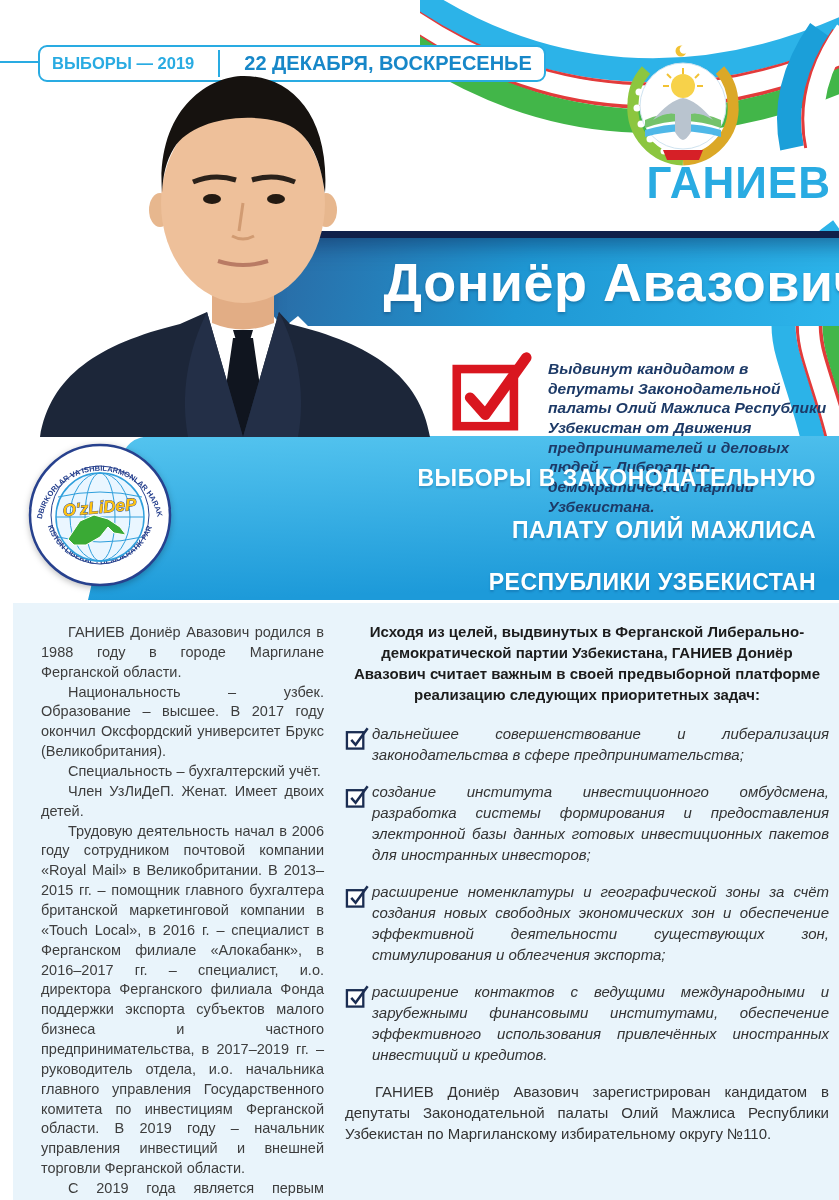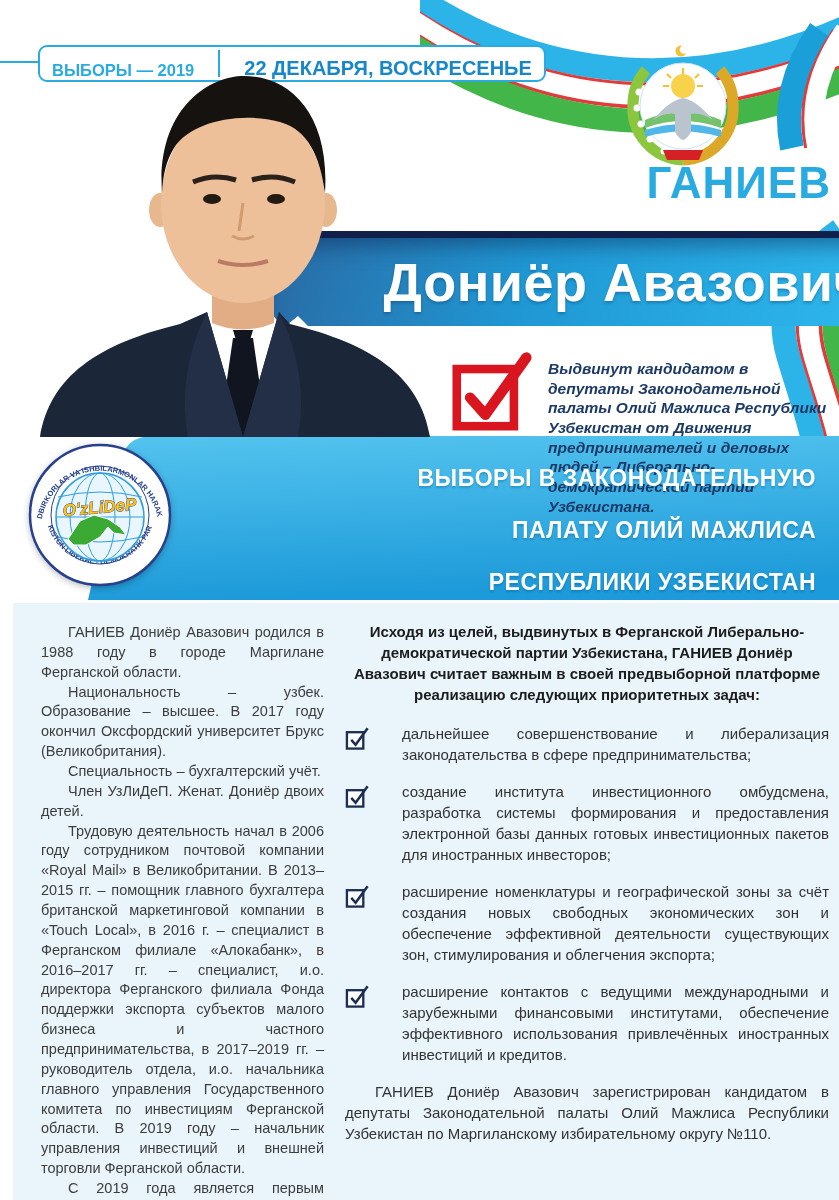--- a/index.html
+++ b/index.html
@@ -4,21 +4,21 @@
 <style>
   html,body { margin:0; padding:0; }
   .page { position:relative; width:839px; height:1200px; background:#ffffff; overflow:hidden;
           font-family:"Liberation Sans","DejaVu Sans",sans-serif; }
 
   
   .topline { position:absolute; height:2px; background:#29abe2; top:61px; }
   .topline.l { left:0; width:38px; }
   .topline.r { left:324px; width:196px; }
   .badge { position:absolute; left:38px; top:45px; height:33px; border:2.5px solid #29abe2;
-           border-radius:9px; background:#fff; display:flex; align-items:flex-end; padding:0 12px; gap:24px; z-index:2; }
+           border-radius:9px; background:#fff; display:flex; align-items:center; padding:0 12px; gap:24px; z-index:2; }
   .badge .b1 { color:#29abe2; font-weight:bold; font-size:16.5px; white-space:nowrap; }
   .badge .vdiv { width:2px; align-self:stretch; margin:3px 0; background:#29abe2; }
   .badge .b2 { color:#1787c8; font-weight:bold; font-size:20px; white-space:nowrap; }
 
   .ribbon { position:absolute; left:420px; top:0; width:419px; height:470px; z-index:0; }
   .emblem { position:absolute; left:625px; top:42px; width:116px; height:124px; z-index:1; }
 
   .surname { position:absolute; top:161px; right:8px; font-size:44px; font-weight:bold; line-height:1;
              color:#29abe2; letter-spacing:1px; z-index:2; }
 
@@ -44,21 +44,21 @@
 
   .logo { position:absolute; left:28px; top:443px; width:144px; height:144px; z-index:4;
           filter:drop-shadow(0 2px 3px rgba(0,0,0,.25)); }
 
   .bottom { position:absolute; left:0; top:603px; width:839px; height:597px; background:#e9f4fb;margin-left:13px; }
   .bio { position:absolute; left:28px; top:20px; width:283px; font-size:14.5px; line-height:1.37;
          color:#3d3d3d; text-align:justify; }
   .bio p { margin:0; text-indent:27px; }
   .right-col { position:absolute; left:332px; top:18px; width:484px; }
   .intro { margin:0 0 18px; font-weight:bold; text-align:center; font-size:15px; line-height:1.4; color:#1c1c1c; }
-  .item { display:flex; gap:31px; margin-bottom:16px; }
+  .item { display:flex; gap:1px; margin-bottom:16px;font-style:italic; }
   .item svg { flex:0 0 26px; width:26px; height:27px; margin-top:1px; }
   .item .txt { font-size:15px; line-height:1.4; color:#333; text-align:justify; }
   .closing { margin:6px 0 0; font-size:15px; line-height:1.4; color:#333; text-align:justify; text-indent:30px; }
 </style>
 </head>
 <body>
 
 <div class="page">
 
   <svg class="ribbon" viewBox="0 0 419 470">
@@ -183,21 +183,21 @@
     <path d="M 30 54 Q 72 44 114 54 M 28 74 L 116 74 M 30 94 Q 72 104 114 94" fill="none" stroke="#2f9fdc" stroke-width="1"></path>
     <path d="M 40 96 L 52 78 L 66 72 L 80 76 L 92 84 L 98 92 L 86 90 L 80 84 L 72 94 L 58 102 L 46 102 Z" fill="#3aaa35" stroke="#ffffff" stroke-width="1"></path>
     <text x="72" y="70" font-size="17" font-weight="bold" font-style="italic" text-anchor="middle" fill="#ffc20e" stroke="#27418e" stroke-width="0.8" paint-order="stroke" transform="rotate(-5 72 70)">O'zLiDeP</text>
   </svg>
 
   <div class="bottom">
     <div class="bio">
       <p>ГАНИЕВ Дониёр Авазович родился в 1988 году в городе Маргилане Ферганской области.</p>
       <p>Национальность – узбек. Образование – высшее. В 2017 году окончил Оксфордский университет Брукс (Великобритания).</p>
       <p>Специальность – бухгалтерский учёт.</p>
-      <p>Член УзЛиДеП. Женат. Дониёр двоих детей.</p>
+      <p>Член УзЛиДеП. Женат. Имеет двоих детей.</p>
       <p>Трудовую деятельность начал в 2006 году сотрудником почтовой компании «Royal Mail» в Великобритании. В 2013–2015 гг. – помощник главного бухгалтера британской маркетинговой компании в «Touch Local», в 2016 г. – специалист в Ферганском филиале «Алокабанк», в 2016–2017 гг. – специалист, и.о. директора Ферганского филиала Фонда поддержки экспорта субъектов малого бизнеса и частного предпринимательства, в 2017–2019 гг. – руководитель отдела, и.о. начальника главного управления Государственного комитета по инвестициям Ферганской области. В 2019 году – начальник управления инвестиций и внешней торговли Ферганской области.</p>
       <p>С 2019 года является первым заместителем начальника управления инвестиций и внешней торговли Ферганской области.</p>
     </div>
 
     <div class="right-col">
       <p class="intro">Исходя из целей, выдвинутых в Ферганской Либерально-демократической партии Узбекистана, ГАНИЕВ Дониёр Авазович считает важным в своей предвыборной платформе реализацию следующих приоритетных задач:</p>
 
       <div class="item">
         <svg viewBox="0 0 27 27">
           <rect x="2" y="8" width="17" height="17" fill="#fff" stroke="#1b2d52" stroke-width="2.4"></rect>

